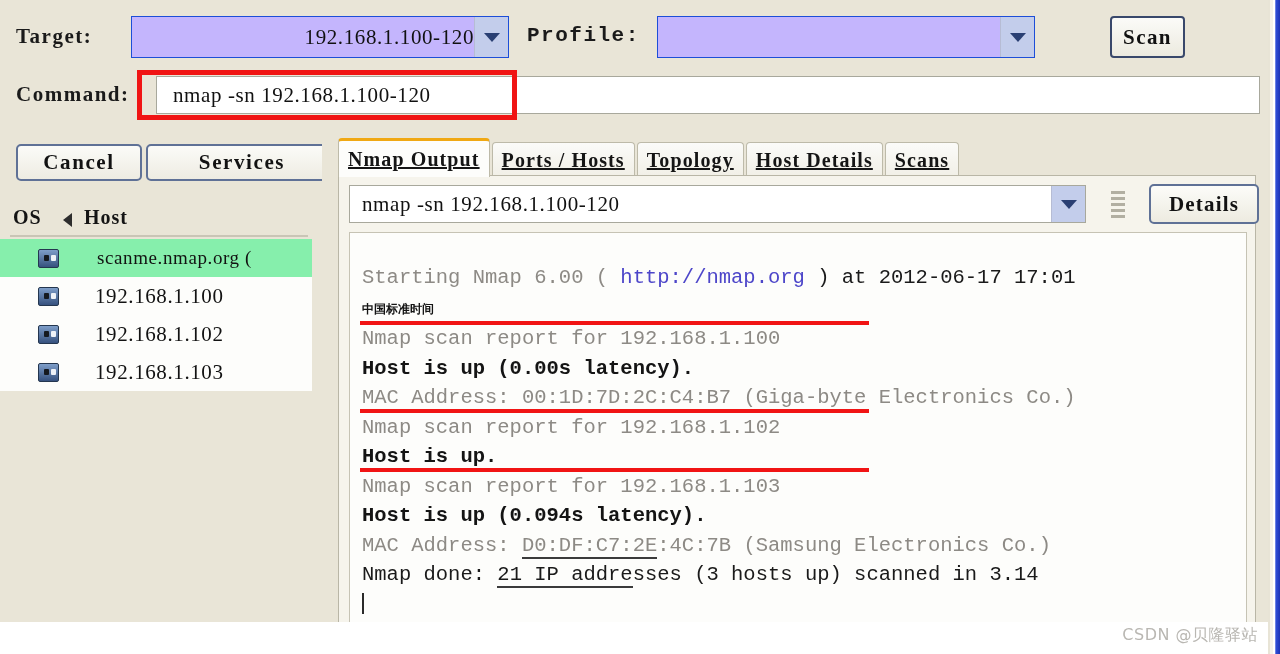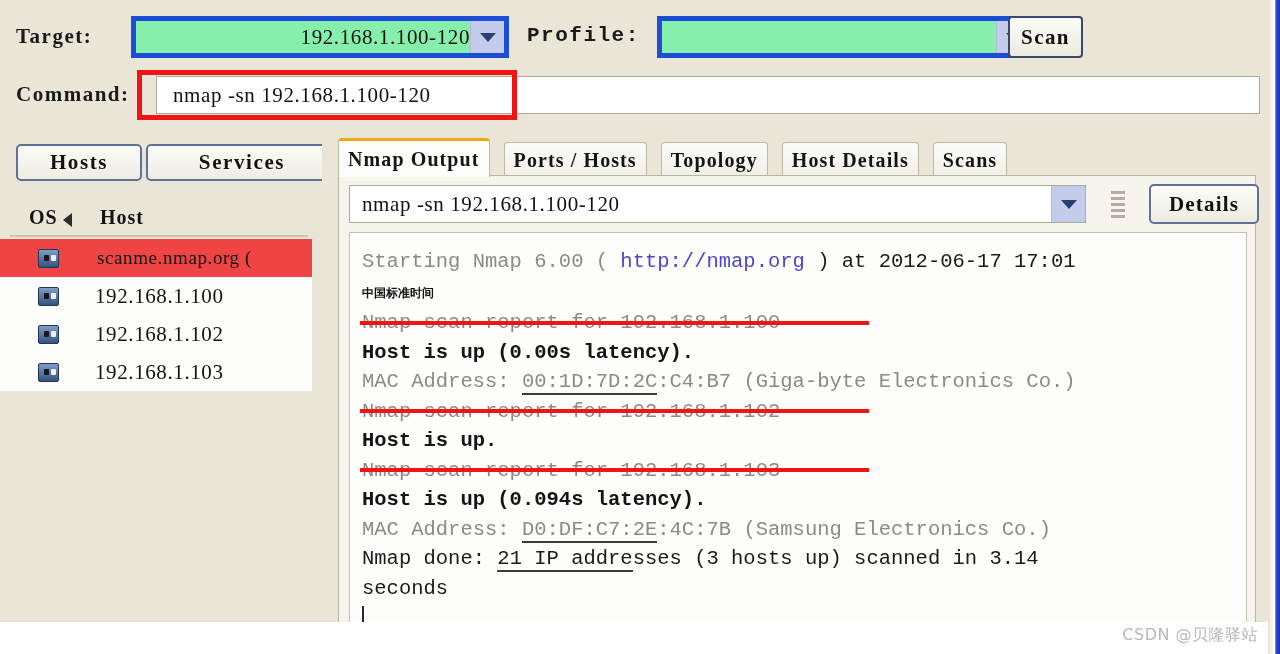--- a/index.html
+++ b/index.html
@@ -54,22 +54,22 @@
     color: #1a1a1a;
     letter-spacing: 1.5px;
     white-space: nowrap;
   }
   .lbl-target { left: 16px; top: 24px; }
   .lbl-profile { left: 527px; top: 24px; font-family: Liberation Mono, monospace; }
   .lbl-command { left: 16px; top: 82px; }
 
   .combo {
     position: absolute;
-    background: #86efac;
-    border: 5px solid #1d4ed8;
+    background: #c4b5fd;
+    border: 1px solid #1d4ed8;
     box-sizing: border-box;
     display: flex;
     align-items: center;
   }
   .combo .cbtext {
     flex: 1;
     padding-left: 12px;
     font-family: "Liberation Serif", serif;
     font-size: 21px;
     color: #111;
@@ -104,21 +104,21 @@
     font-family: "Liberation Serif", serif;
     font-size: 21px;
     font-weight: 700;
     letter-spacing: 1.4px;
     display: flex;
     align-items: center;
     justify-content: center;
     border-radius: 4px;
   }
   #scan-btn {
-    left: 1008px; top: 16px; width: 75px; height: 42px;
+    left: 1110px; top: 16px; width: 75px; height: 42px;
     border: 2px solid #39486b;
     color: #111;
   }
   #cancel-btn {
     left: 1155px; top: 16px; width: 105px; height: 42px;
     border: 1px solid #d8d5c6;
     color: #bdbab0;
     background: #e9e5d7;
   }
 
@@ -181,21 +181,20 @@
     width: 312px; height: 32px;
   }
   .colhdr .h {
     position: absolute;
     font-family: "Liberation Serif", serif;
     font-size: 20px;
     font-weight: 700;
     color: #141414;
     letter-spacing: 1px;
     top: 0;
-    margin-left: 16px;
   }
   .colhdr .h-os { left: 13px; }
   .colhdr .h-host { left: 84px; }
   .colhdr .sortarrow {
     position: absolute;
     left: 63px; top: 7px;
     width: 0; height: 0;
     border-top: 7px solid transparent;
     border-bottom: 7px solid transparent;
     border-right: 9px solid #2d2d2d;
@@ -212,21 +211,21 @@
     left: 0; top: 108px;
     width: 312px; height: 300px;
   }
   .hostrow {
     position: relative;
     height: 38px;
     display: flex;
     align-items: center;
     background: #fdfdfb;
   }
-  .hostrow.sel { background: #ef4444; }
+  .hostrow.sel { background: #86efac; }
   .host-ico {
     position: relative;
     margin-left: 38px;
     width: 21px; height: 19px;
     background: linear-gradient(to bottom,#7e9ec9,#36517e);
     border: 1px solid #24364f;
     border-radius: 2px;
     box-sizing: border-box;
     flex: none;
     overflow: hidden;
@@ -288,23 +287,24 @@
     border-bottom: none;
     border-top-left-radius: 4px;
     border-top-right-radius: 4px;
     font-family: "Liberation Serif", serif;
     font-size: 20px;
     font-weight: 700;
     letter-spacing: 1.1px;
     color: #151515;
     display: flex;
     align-items: center;
-    margin-right: 14px;
+    margin-right: 2px;
     position: relative;
     white-space: nowrap;
+    text-decoration: underline;
   }
   .tab.active {
     height: 39px;
     background: #fdfdfb;
     border-top: 3px solid #f0a813;
     z-index: 3;
   }
 
   .outer-frame {
     position: absolute;
@@ -376,21 +376,21 @@
     position: absolute;
     left: 10px; top: 56px;
     width: 898px; height: 404px;
     background: #fdfdfb;
     border: 1px solid #c6c3b4;
     box-sizing: border-box;
     overflow: hidden;
   }
   .out-inner {
     position: relative;
-    padding: 14px 0 0 12px;
+    padding: 30px 0 0 12px;
   }
   .oline {
     position: relative;
     font-family: "Liberation Mono", monospace;
     font-size: 20.5px;
     line-height: 29.5px;
     white-space: pre;
     letter-spacing: 0px;
     color: #232323;
   }
@@ -464,21 +464,21 @@
 
     <div id="command-field">
       <div class="cmdtext">nmap -sn 192.168.1.100-120</div>
     </div>
 
     <div class="red-box"></div>
   </div>
 
   <div class="leftpanel">
 
-    <div class="tabbtn" id="hosts-tab">Hosts</div>
+    <div class="tabbtn" id="hosts-tab">Cancel</div>
     <div class="tabbtn" id="services-tab">Services</div>
 
     <div class="colhdr">
       <div class="h h-os">OS</div>
       <div class="sortarrow"></div>
       <div class="h h-host">Host</div>
       <div class="underline"></div>
     </div>
 
     <div class="hostlist">
@@ -550,21 +550,20 @@
           <div class="oline"><span class="c-black">Host is up.</span></div>
 
           <div class="oline"><span class="c-gray">Nmap scan report for 192.168.1.103</span></div>
 
           <div class="oline"><span class="c-black">Host is up (0.094s latency).</span></div>
 
           <div class="oline"><span class="c-gray">MAC Address: </span><span class="c-gray uline">D0:DF:C7:2E</span><span class="c-gray">:4C:7B (Samsung Electronics Co.)</span></div>
 
           <div class="oline"><span class="c-dark">Nmap done: </span><span class="c-dark uline">21 IP addre</span><span class="c-dark">sses (3 hosts up) scanned in 3.14</span></div>
 
-          <div class="oline"><span class="c-dark">seconds</span></div>
 
           <div class="oline"><span class="caret"></span></div>
 
           <div class="red-ul" style="left:10px; top:88px; width:509px;"></div>
           <div class="red-ul" style="left:10px; top:176px; width:509px;"></div>
           <div class="red-ul" style="left:10px; top:235px; width:509px;"></div>
         </div>
       </div>
     </div>
   </div>

